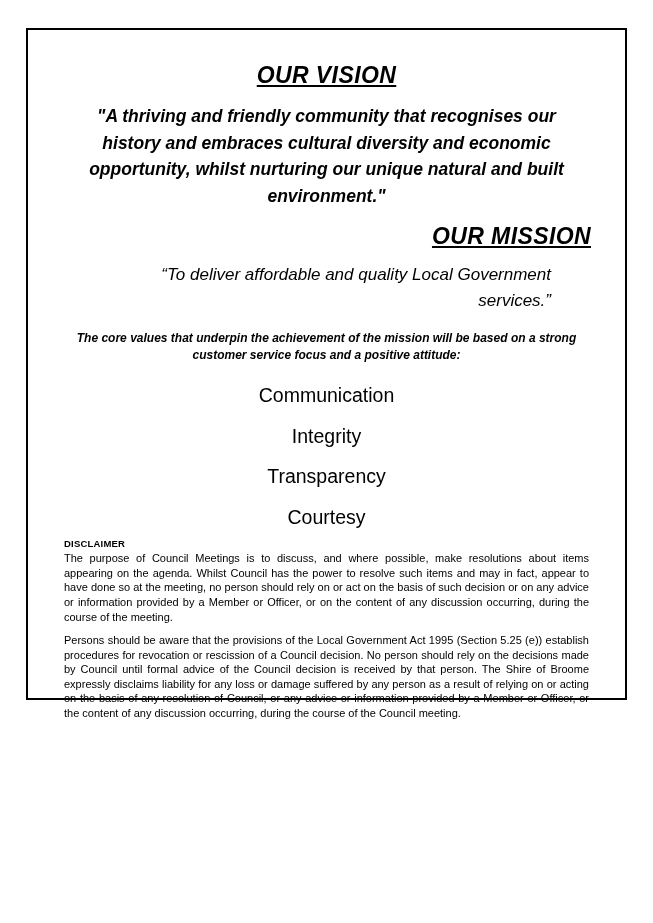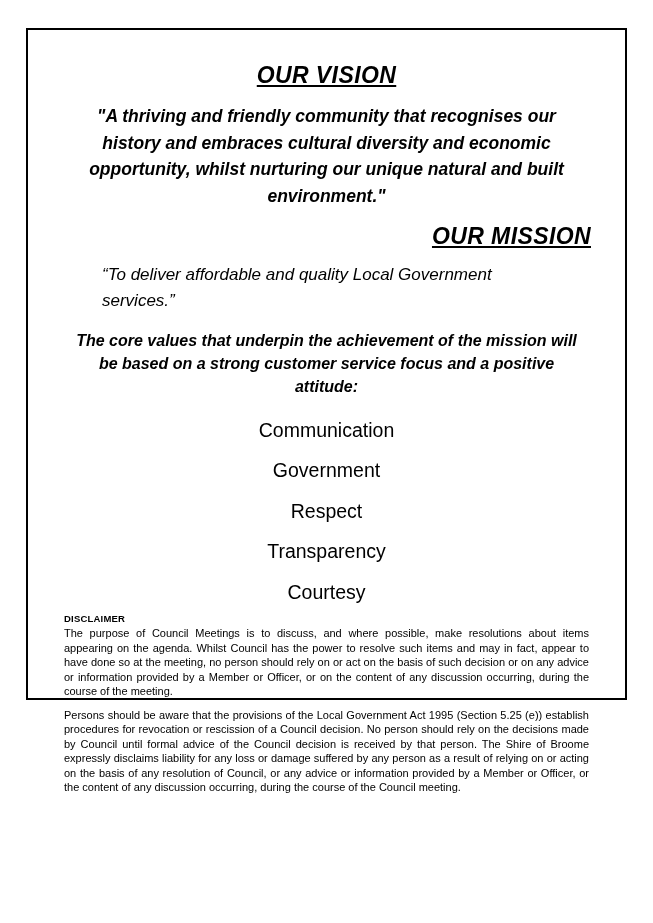--- a/index.html
+++ b/index.html
@@ -51,29 +51,29 @@
   }
   .quote-vision {
     text-align: center;
     font-size: 17.5px;
     font-weight: bold;
     font-style: italic;
     line-height: 1.52;
     margin: 0 6px 6px 6px;
   }
   .quote-mission {
-    text-align: left;
+    text-align: right;
     font-size: 17px;
     font-style: italic;
     line-height: 1.5;
     margin: 0 40px 17px 40px;
   }
   .values-intro {
     text-align: center;
-    font-size: 16px;
+    font-size: 12px;
     font-weight: bold;
     font-style: italic;
     line-height: 1.42;
     margin: 4px 4px 12px 4px;
   }
   .values-list {
     list-style: none;
     margin: 0;
     padding: 0;
   }
@@ -111,22 +111,21 @@
     <h1 class="heading h-vision">OUR VISION</h1>
     <p class="quote-vision">"A thriving and friendly community that recognises our history and embraces cultural diversity and economic opportunity, whilst nurturing our unique natural and built environment."</p>
 
     <h1 class="heading h-mission">OUR MISSION</h1>
     <p class="quote-mission">“To deliver affordable and quality Local Government services.”</p>
 
     <p class="values-intro">The core values that underpin the achievement of the mission will be based on a strong customer service focus and a positive attitude:</p>
 
     <ul class="values-list">
       <li>Communication</li>
-      <li>Government</li>
-      <li>Respect</li>
+      <li>Integrity</li>
       <li>Transparency</li>
       <li>Courtesy</li>
     </ul>
 
     <div class="disclaimer">
       <div class="disclaimer-title">DISCLAIMER</div>
       <p class="disclaimer-p">The purpose of Council Meetings is to discuss, and where possible, make resolutions about items appearing on the agenda.  Whilst Council has the power to resolve such items and may in fact, appear to have done so at the meeting, no person should rely on or act on the basis of such decision or on any advice or information provided by a Member or Officer, or on the content of any discussion occurring, during the course of the meeting.</p>
       <p class="disclaimer-p">Persons should be aware that the provisions of the Local Government Act 1995 (Section 5.25 (e)) establish procedures for revocation or rescission of a Council decision.  No person should rely on the decisions made by Council until formal advice of the Council decision is received by that person.  The Shire of Broome expressly disclaims liability for any loss or damage suffered by any person as a result of relying on or acting on the basis of any resolution of Council, or any advice or information provided by a Member or Officer, or the content of any discussion occurring, during the course of the Council meeting.</p>
     </div>
 

